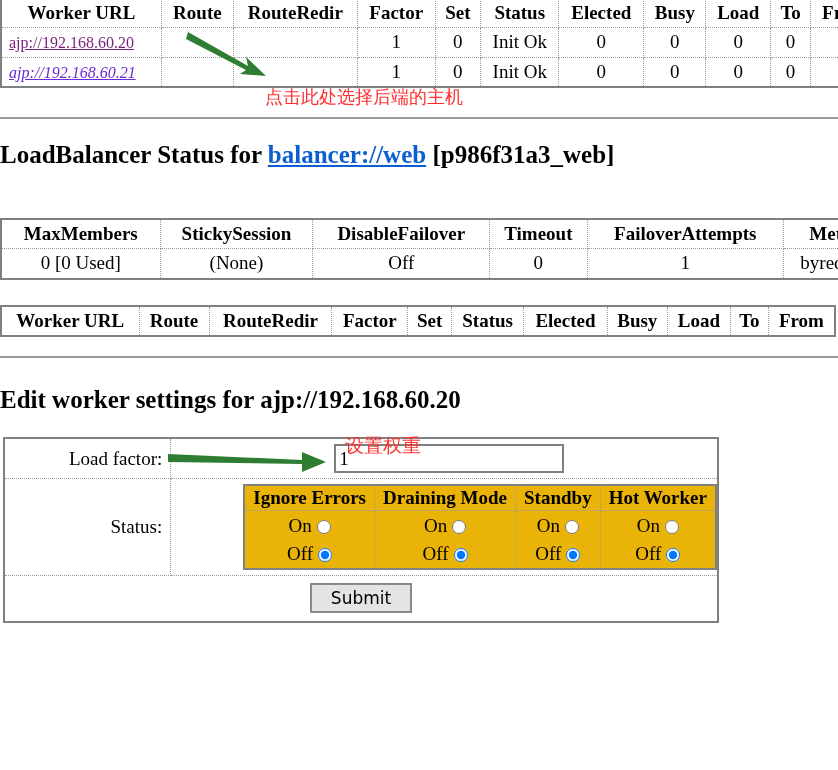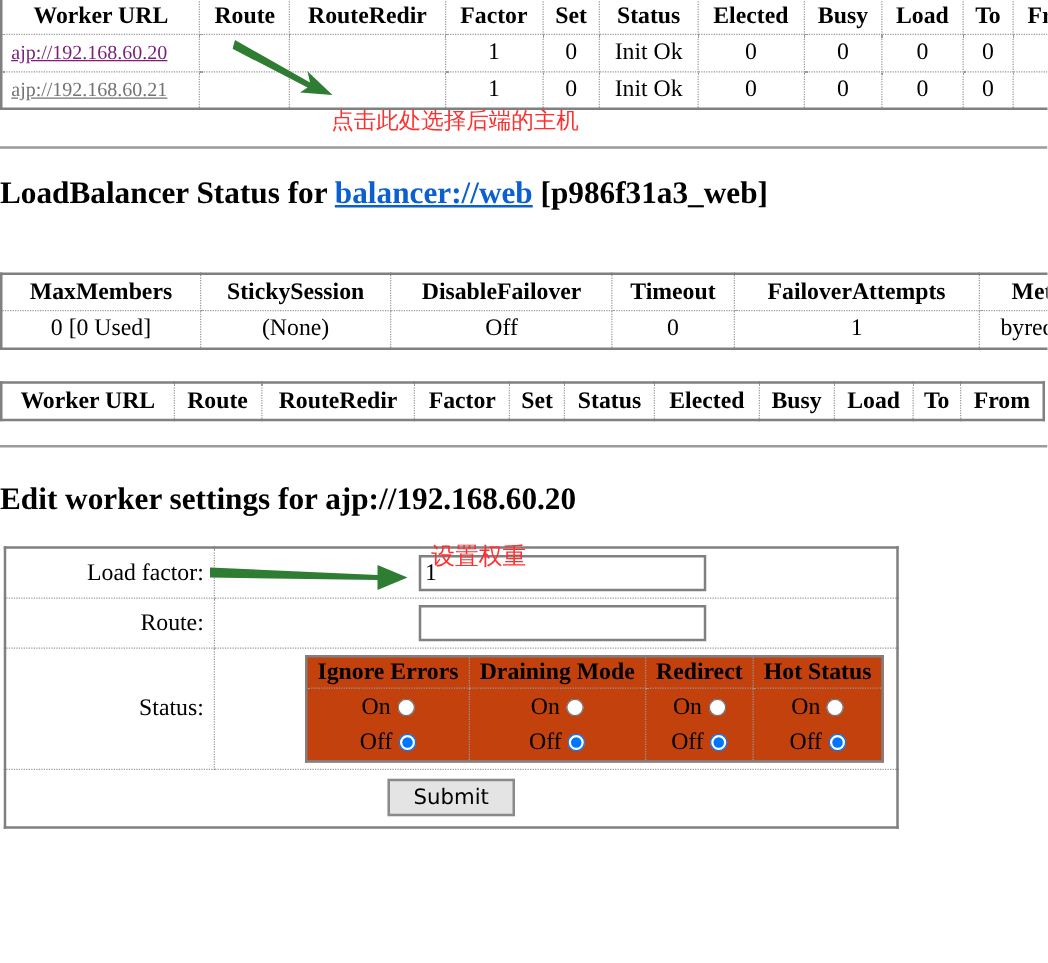--- a/index.html
+++ b/index.html
@@ -40,21 +40,21 @@
     text-align: left;
     padding-left: 2px;
     padding-right: 2px;
   }
 
   a.wlink {
     text-decoration: underline;
     font-size: 16px;
   }
   a.visited { color: #7a1f7a; }
-  a.unvisited { color: #737373; }
+  a.unvisited { color: #6d28d9; font-style: italic; }
   a.hlink {
     color: #0b5fd0;
     text-decoration: underline;
     font-weight: bold;
     text-align: right;
   }
 
   
   #workers-table-wrap {
     position: absolute;
@@ -165,21 +165,21 @@
     color: #000;
     vertical-align: middle;
     outline: none;
   }
 
   
   table.statustbl {
     border-collapse: collapse;
     border: 2px solid #808080;
     margin-left: 72px;
-    background: #c2410c;
+    background: #eab308;
   }
   table.statustbl th,
   table.statustbl td {
     border: 1px dotted #9a9a9a;
     text-align: center;
     font-size: 19px;
     padding: 1px 8px;
     white-space: nowrap;
   }
   table.statustbl th { font-weight: bold; }
@@ -331,35 +331,29 @@
   <form>
   <table class="formtbl">
     <tbody>
       <tr>
         <td class="flabel">Load factor:</td>
         <td class="ffield">
           <input class="txtbox" type="text" value="1" style="">
         </td>
       </tr>
       <tr>
-        <td class="flabel">Route:</td>
-        <td class="ffield">
-          <input class="txtbox" type="text" value="" style="">
-        </td>
-      </tr>
-      <tr>
         <td class="flabel">Status:</td>
         <td class="ffield">
           <table class="statustbl">
             <thead>
               <tr>
                 <th>Ignore Errors</th>
                 <th>Draining Mode</th>
-                <th>Redirect</th>
-                <th>Hot Status</th>
+                <th>Standby</th>
+                <th>Hot Worker</th>
               </tr>
             </thead>
             <tbody>
               <tr>
                 <td>
                   <label class="radio-line">
                     <span class="rlabel">On</span><input type="radio" name="ignore_errors" value="on" style="">
                   </label>
                   <label class="radio-line">
                     <span class="rlabel">Off</span><input type="radio" name="ignore_errors" value="off" checked="" style="">

